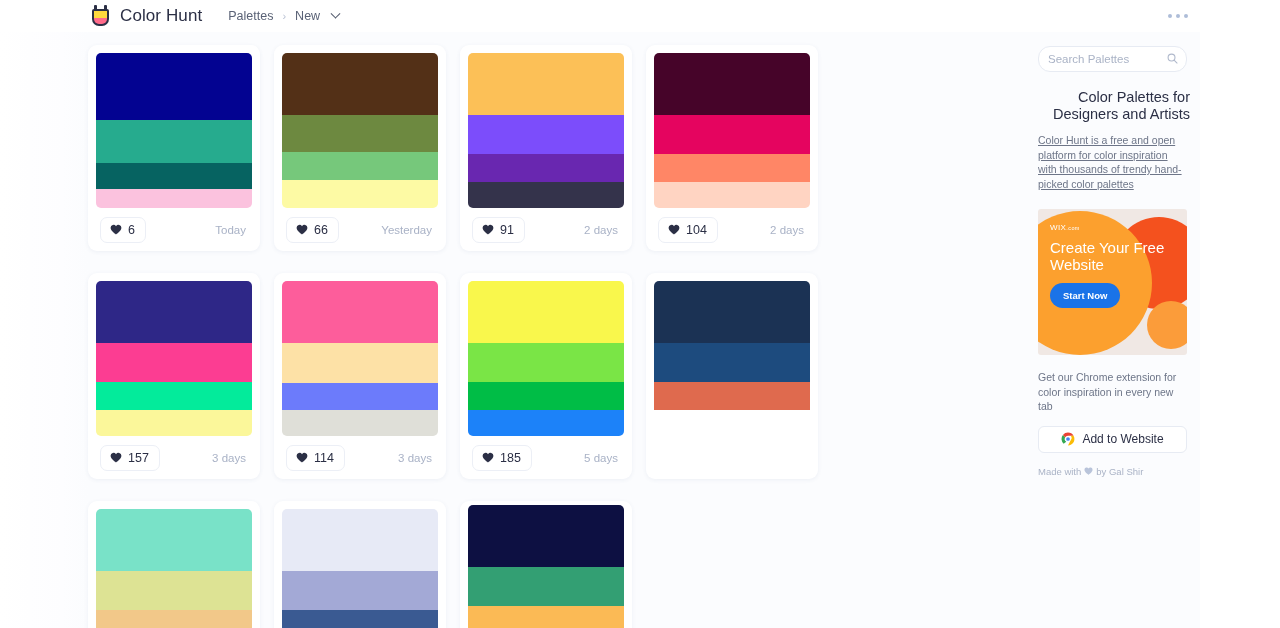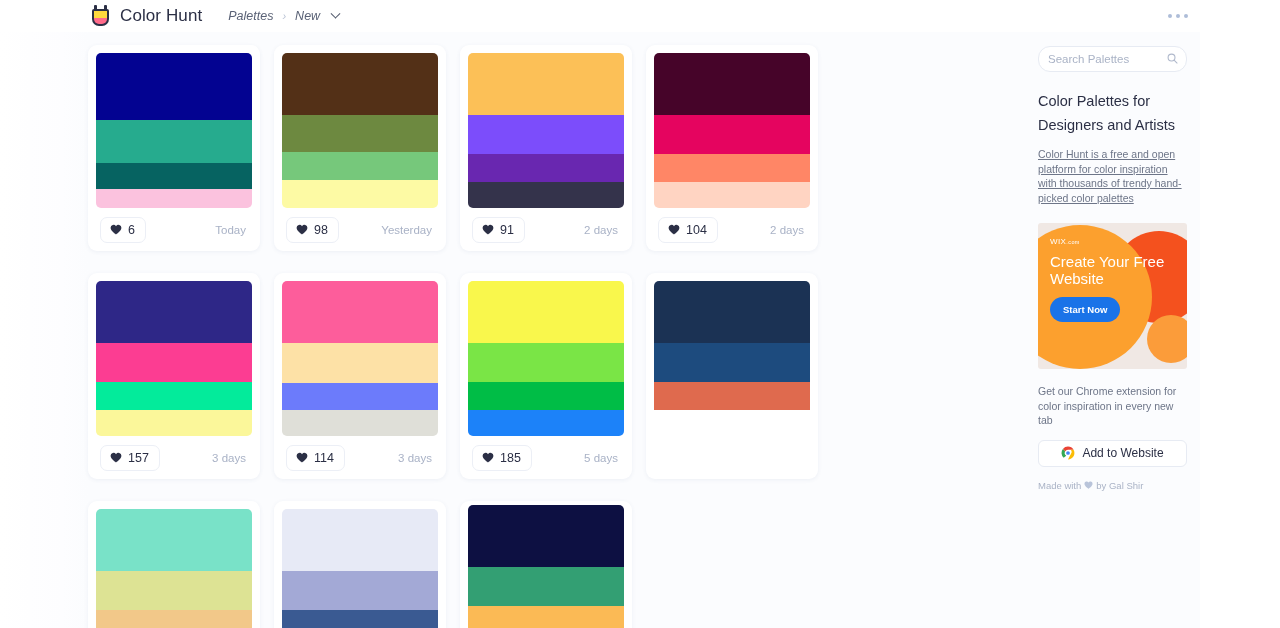--- a/index.html
+++ b/index.html
@@ -48,21 +48,21 @@
     background: #2b2f45; border-radius: 1px;
   }
   .logo-ear.l { left: 4px; }
   .logo-ear.r { right: 4px; }
   .brand-name {
     font-size: 17px; color: #2b2f45; font-weight: 400;
     margin-left: 9px; letter-spacing: 0.1px;
   }
   .breadcrumb {
     display: flex; align-items: center; gap: 9px;
-    margin-left: 26px; font-size: 12.5px; color: #5a6276; font-style: italic;
+    margin-left: 26px; font-size: 12.5px; color: #5a6276;
   }
   .breadcrumb .sep { color: #b9c2d4; font-size: 11px; }
   .breadcrumb .crumb { cursor: pointer; }
   .chev {
     display: inline-block; width: 7px; height: 7px;
     border-right: 1.6px solid #4d5568; border-bottom: 1.6px solid #4d5568;
     transform: rotate(45deg) translate(-2px,-2px);
     margin-left: 3px;
   }
   #header-right {
@@ -149,23 +149,24 @@
     font-family: inherit; font-size: 11.5px; color: #2b2f45;
     padding-left: 9px; width: 118px;
   }
   .search-wrap input::placeholder { color: #aab3c6; }
   .search-icon {
     position: absolute; right: 8px; top: 6px;
     width: 11px; height: 11px;
   }
   .side-title {
     margin-top: 17px;
-    font-size: 14.5px; line-height: 24px;
+    font-size: 14.5px; line-height: 17px;
     color: #2b2f45; font-weight: 400;
     width: 152px;
+    text-align: right;
   }
   .side-desc {
     margin-top: 10px;
     font-size: 10.5px; line-height: 14.5px;
     color: #6e7governmental; color: #6d7588;
     width: 150px;
     text-decoration: underline;
   }
 
   
@@ -301,21 +302,21 @@
             <div class="band" style="background: rgb(83, 48, 23); height: 40%;"></div>
             <div class="band" style="background: rgb(109, 137, 64); height: 24%;"></div>
             <div class="band" style="background: rgb(118, 200, 123); height: 18%;"></div>
             <div class="band" style="background: rgb(253, 250, 164); height: 18%;"></div>
           </div>
           <div class="meta">
             <div class="like-pill">
               <svg class="heart" viewBox="0 0 16 14">
                 <path d="M8 13.5S0.8 9 0.8 4.6A3.9 3.9 0 0 1 8 2.5a3.9 3.9 0 0 1 7.2 2.1C15.2 9 8 13.5 8 13.5z" fill="#2b2f45"></path>
               </svg>
-              <span class="like-count">98</span>
+              <span class="like-count">66</span>
             </div>
             <span class="age">Yesterday</span>
           </div>
         </div>
         <div class="card">
           <div class="swatches">
             <div class="band" style="background: rgb(252, 192, 87); height: 40%;"></div>
             <div class="band" style="background: rgb(124, 77, 251); height: 25%;"></div>
             <div class="band" style="background: rgb(105, 39, 176); height: 18%;"></div>
             <div class="band" style="background: rgb(52, 51, 75); height: 17%;"></div>

